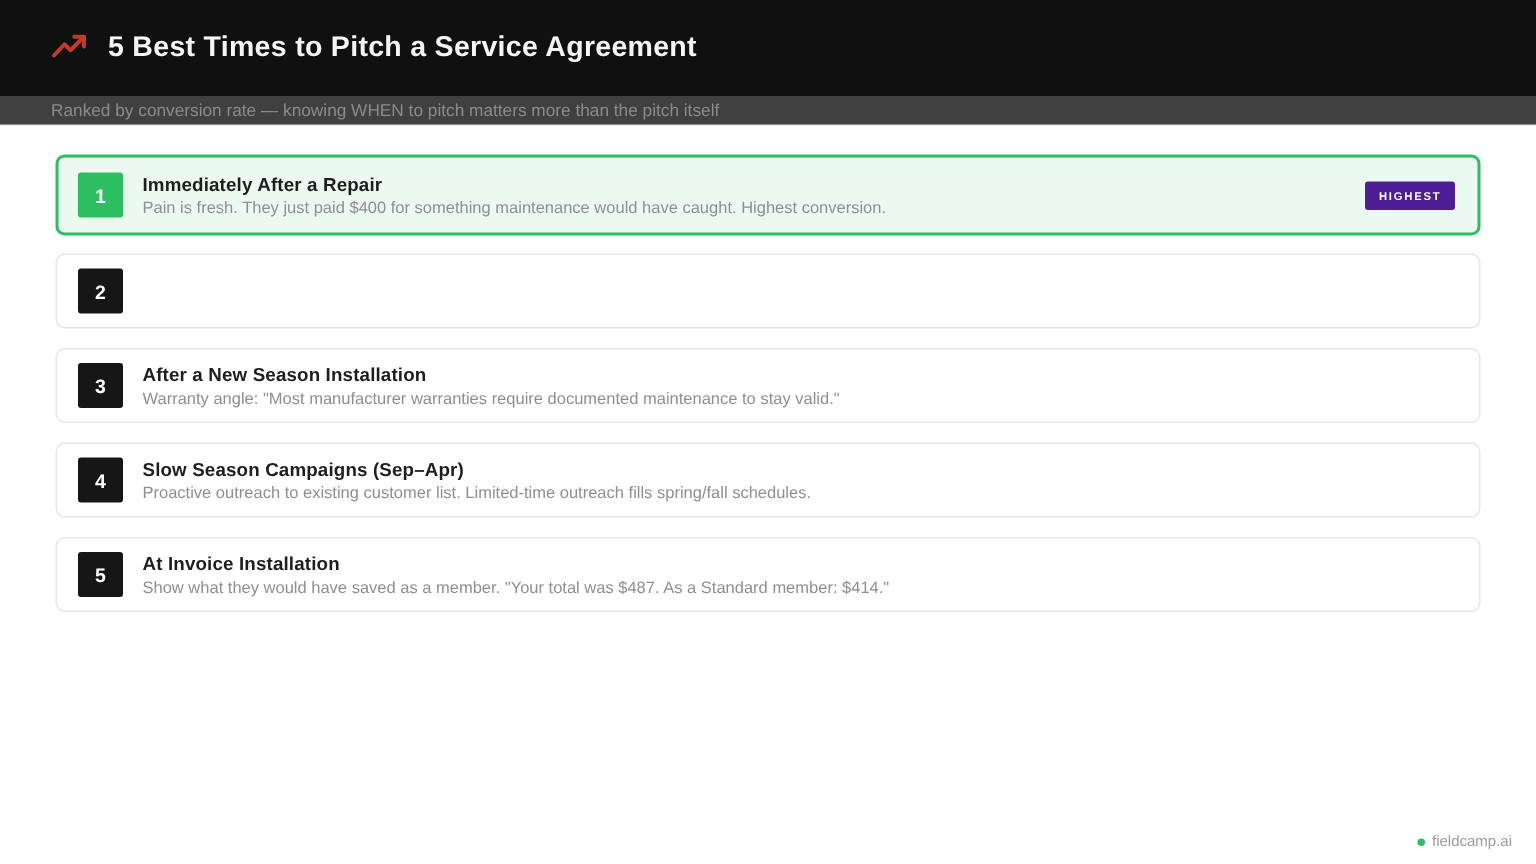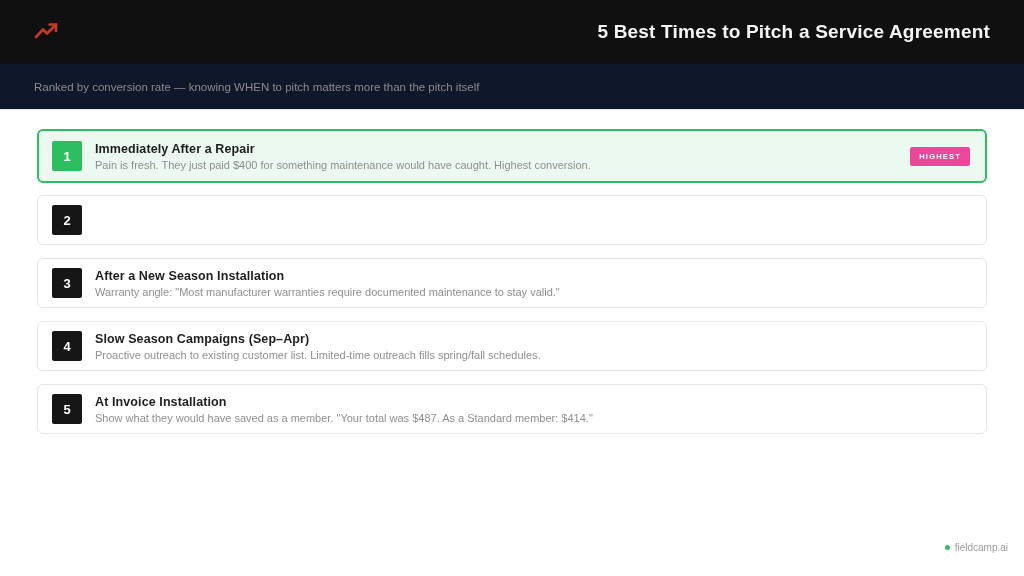--- a/index.html
+++ b/index.html
@@ -12,34 +12,33 @@
   }
 
   
   .header {
     height: 64px;
     background: #101010;
     display: flex;
     align-items: center;
     padding: 16px 34px;
     gap: 14px;
-    justify-content: space-between;
   }
   .header-icon { width: 24px; height: 24px; display: flex; align-items: center; }
   .header-title {
     color: #f5f5f5;
     font-size: 19px;
     font-weight: bold;
     letter-spacing: 0.2px;
   }
 
   
   .subheader {
-    height: 46px;
-    background: #0f172a;
+    height: 20px;
+    background: #404040;
     border-bottom: 1px solid #e9e9e9;
     display: flex;
     align-items: center;
     padding: 0 34px;
   }
   .subheader-text { color: #8b8b8b; font-size: 11.5px; }
 
   
   .main { padding: 19px 37px 0 37px; }
   .card {
@@ -80,35 +79,35 @@
     color: #1e1e1e;
     letter-spacing: 0.1px;
   }
   .card-desc {
     font-size: 11px;
     color: #8f8f8f;
     margin-top: 3px;
   }
   .highest-badge {
     margin-left: auto;
-    background: #ec4899;
+    background: #4c1d95;
     color: #ffffff;
     font-size: 7.5px;
     font-weight: bold;
     letter-spacing: 1.2px;
     padding: 5px 9px;
     border-radius: 2px;
     flex-shrink: 0;
   }
 
   
   .footer {
     position: absolute;
     right: 16px;
-    bottom: 23px;
+    bottom: 9px;
     display: flex;
     align-items: center;
     gap: 5px;
   }
   .footer-dot {
     width: 5px;
     height: 5px;
     border-radius: 50%;
     background: #2cbe61;
   }

